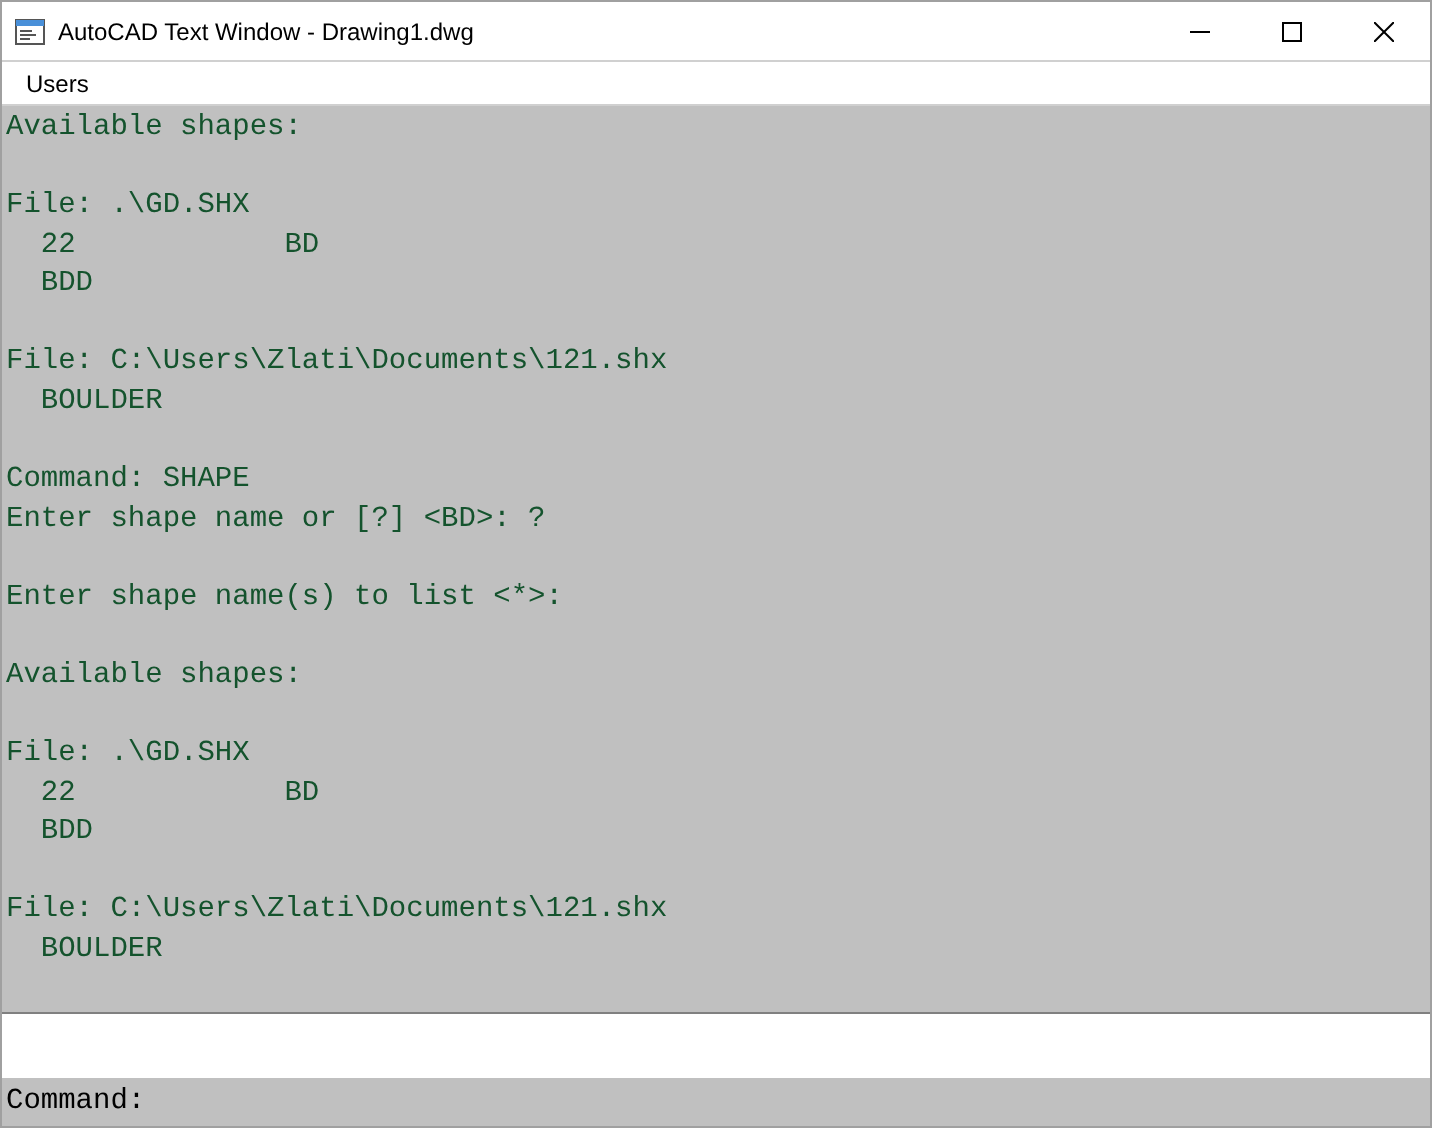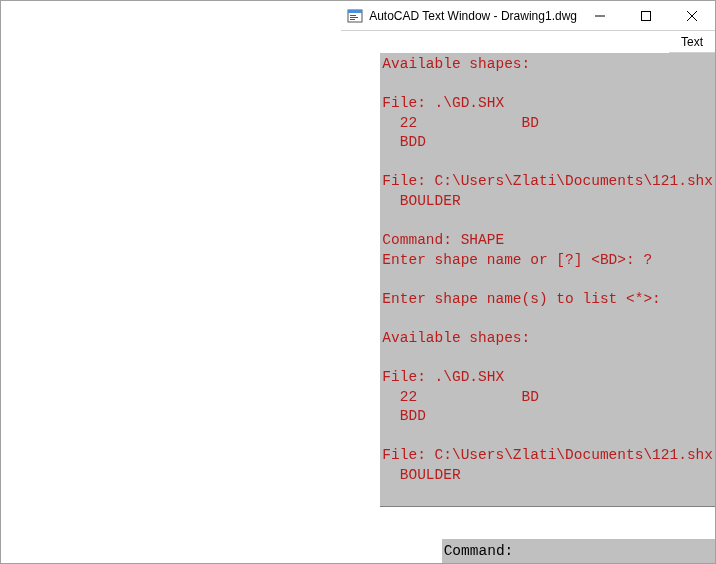--- a/index.html
+++ b/index.html
@@ -13,21 +13,20 @@
       font-family: "Segoe UI", Tahoma, sans-serif;
       background: #fff;
       overflow: hidden;
     }
     .window {
       width: 100%;
       height: 100%;
       display: flex;
       flex-direction: column;
       border: 1px solid #a0a0a0;
-      align-items: flex-end;
     }
     .titlebar {
       height: 30px;
       background: #ffffff;
       display: flex;
       align-items: center;
       padding-left: 6px;
       border-bottom: 1px solid #d0d0d0;
     }
     .titlebar .app-icon {
@@ -72,21 +71,21 @@
       font-size: 12px;
       padding: 2px 8px;
       cursor: pointer;
     }
     .terminal-area {
       flex: 1;
       background: #c0c0c0;
       font-family: "Courier New", monospace;
       font-size: 14.5px;
       line-height: 1.35;
-      color: #b91c1c;
+      color: #14532d;
       white-space: pre;
       overflow: hidden;
       padding: 2px 2px;
       border-bottom: 1px solid #808080;
     }
     .command-line {
       height: 24px;
       background: #c0c0c0;
       display: flex;
       align-items: center;
@@ -139,21 +138,21 @@
       <div class="ctrl close">
         <svg width="10" height="10" viewBox="0 0 10 10">
             <line x1="0" y1="0" x2="10" y2="10" stroke="#000" stroke-width="1"></line>
             <line x1="10" y1="0" x2="0" y2="10" stroke="#000" stroke-width="1"></line>
           </svg>
       </div>
     </div>
   </div>
 
   <div class="menubar">
-    <span class="menu-item">Text</span>
+    <span class="menu-item">Users</span>
   </div>
 
   <div class="terminal-area" id="terminal">Available shapes:
 
 File: .\GD.SHX
   22            BD
   BDD
 
 File: C:\Users\Zlati\Documents\121.shx
   BOULDER

